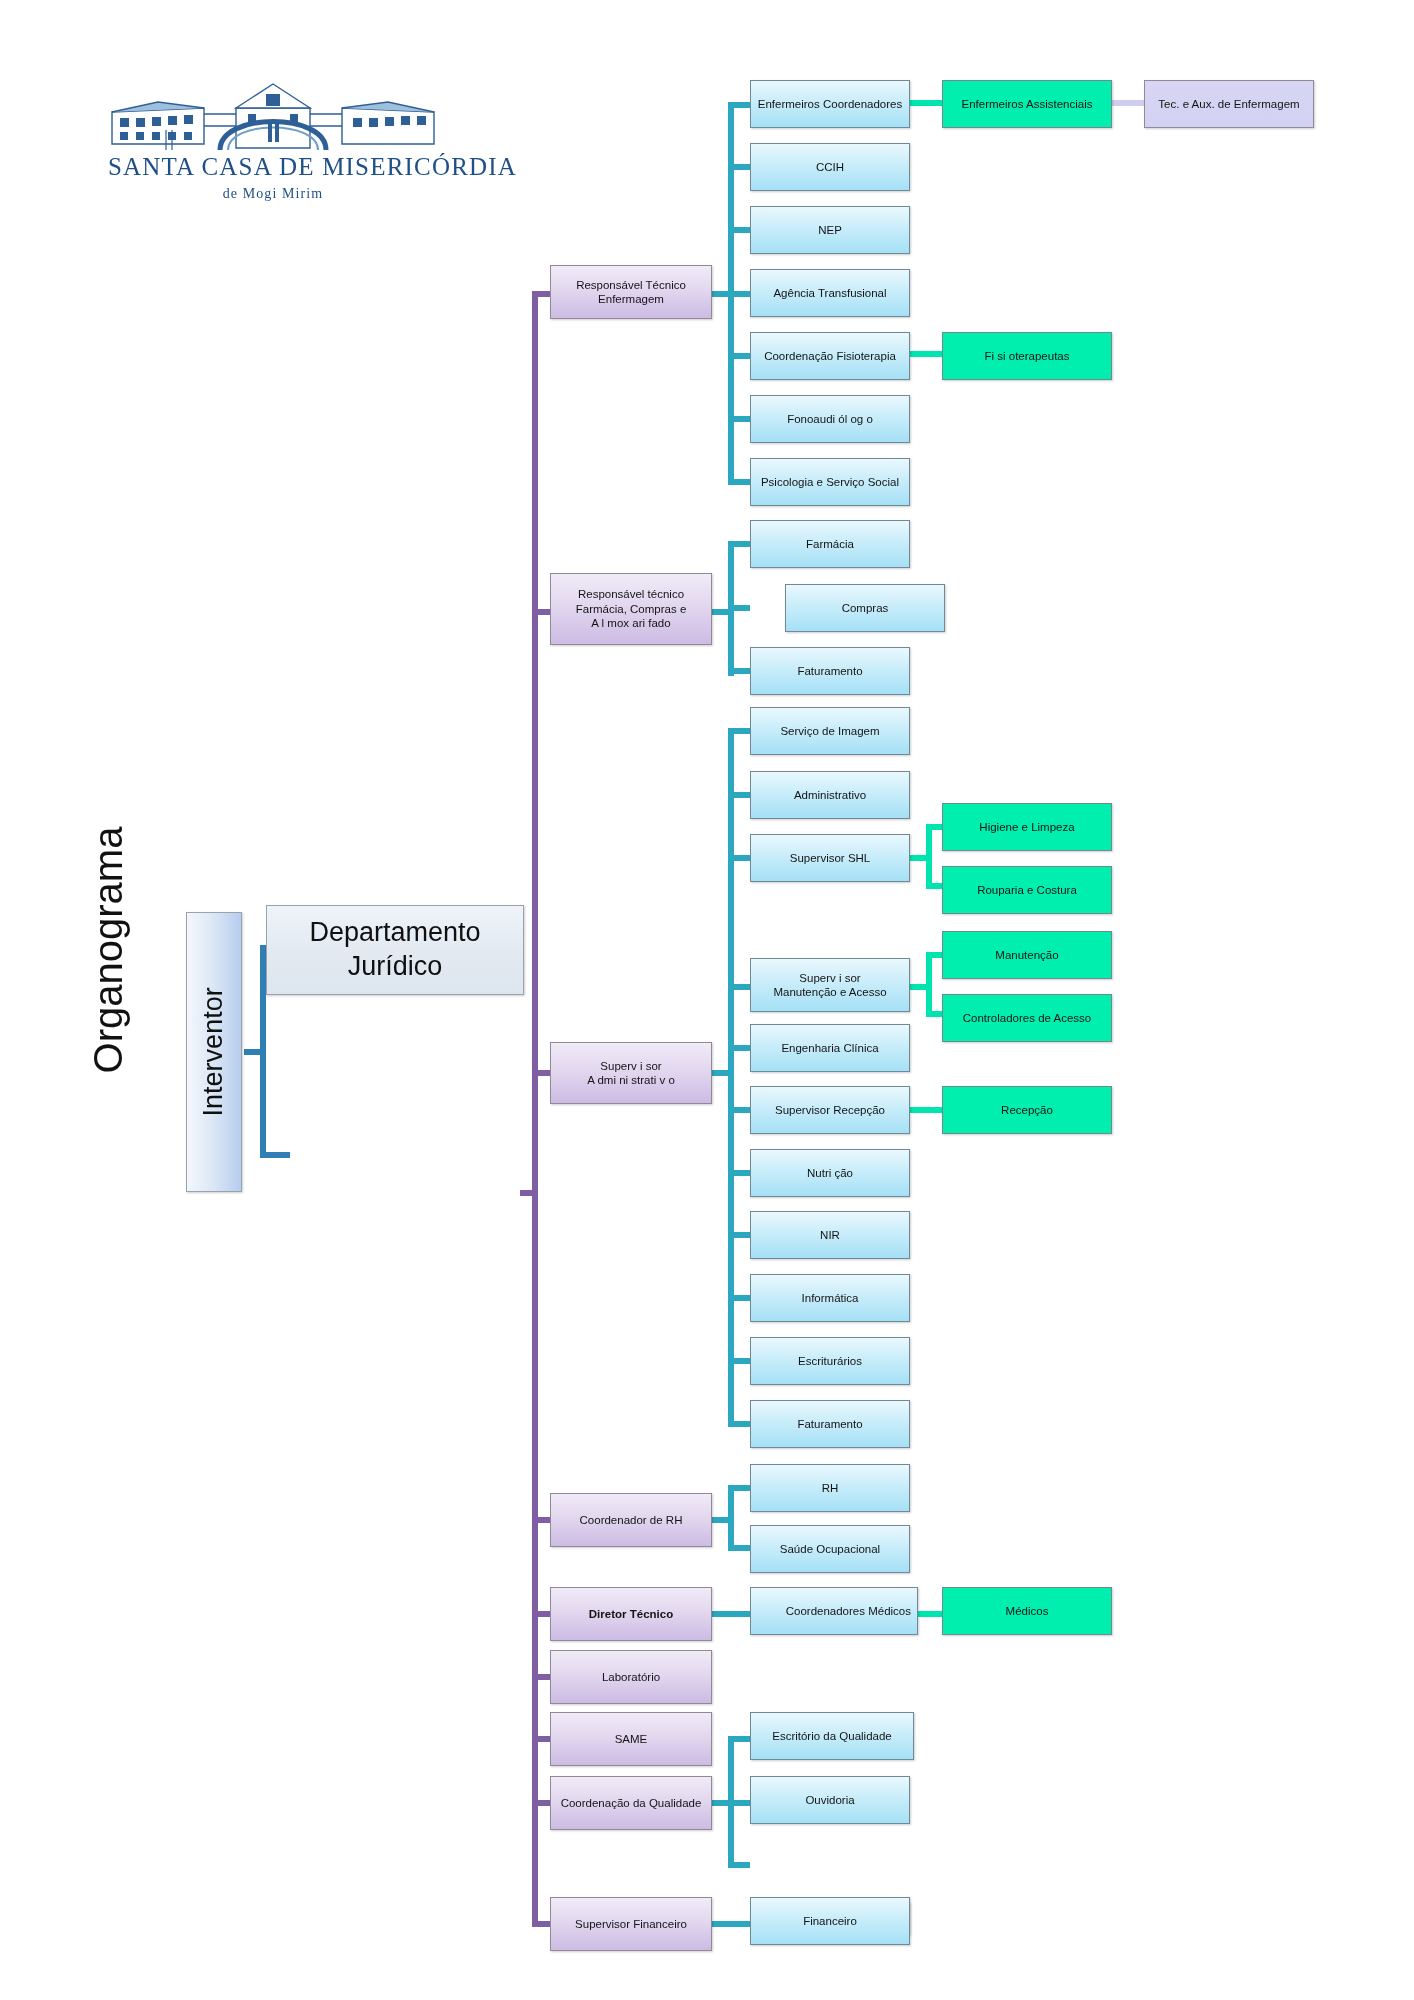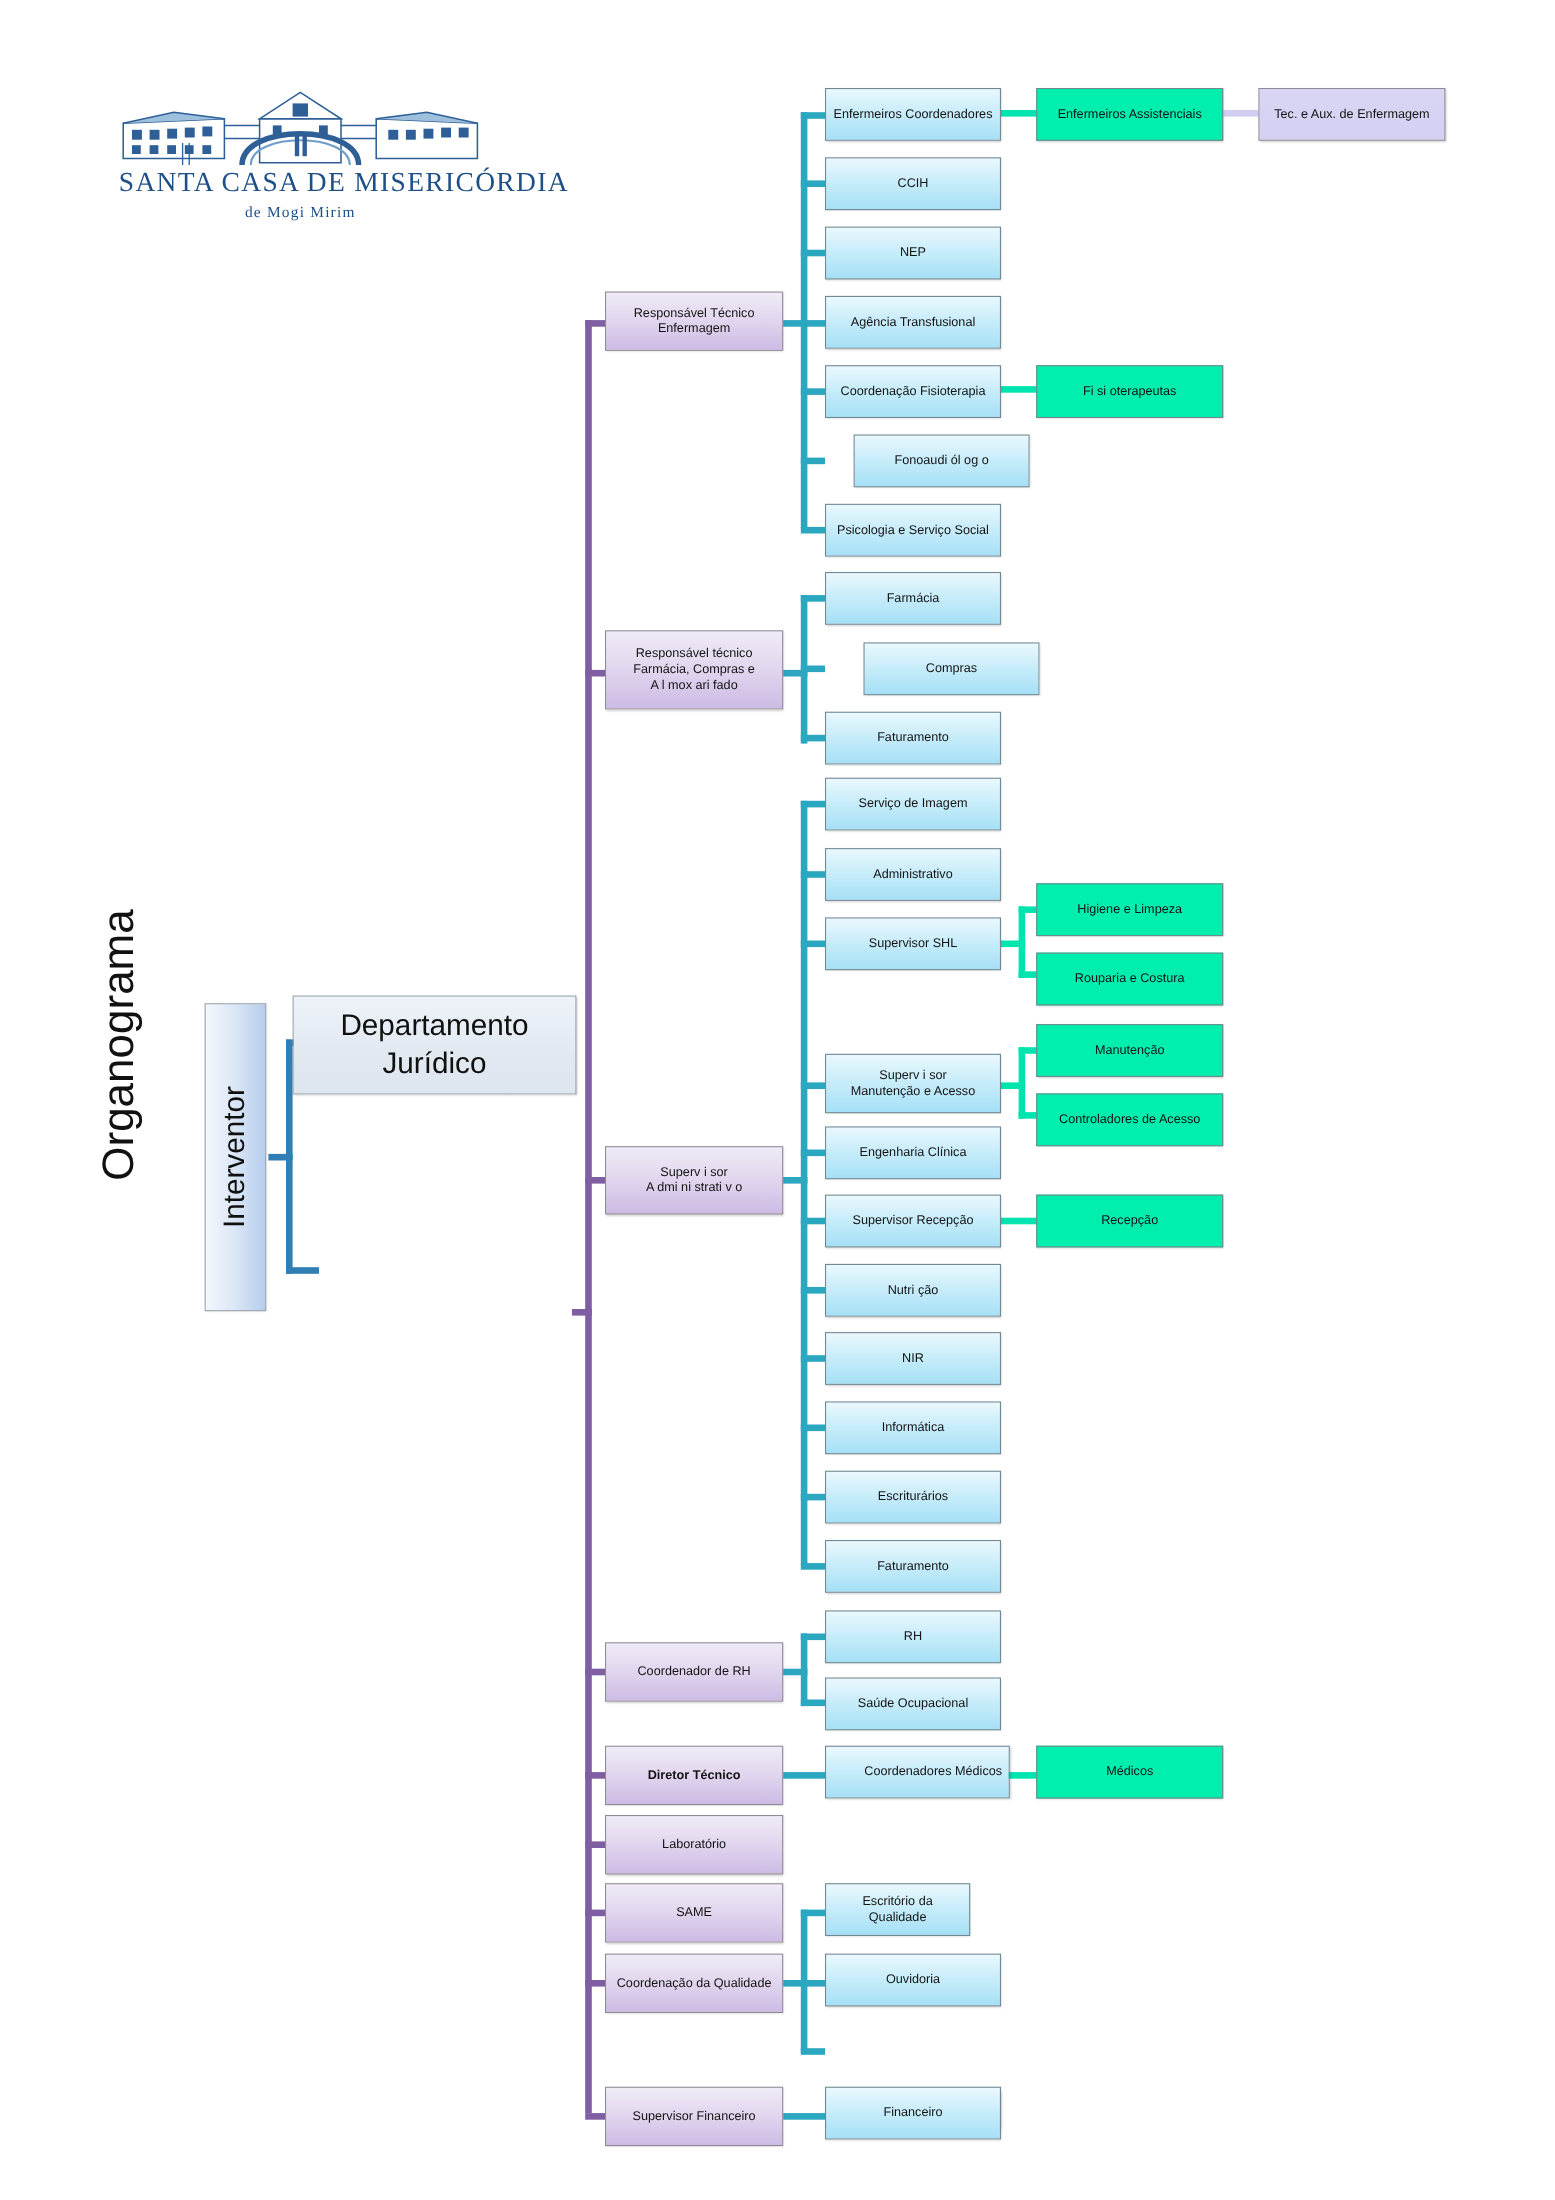--- a/index.html
+++ b/index.html
@@ -280,21 +280,21 @@
   </div>
   <div class="box b-blue" style="left:750px;top:206px;width:160px;height:48px;">
     <span>NEP</span>
   </div>
   <div class="box b-blue" style="left:750px;top:269px;width:160px;height:48px;">
     <span>Agência Transfusional</span>
   </div>
   <div class="box b-blue" style="left:750px;top:332px;width:160px;height:48px;">
     <span>Coordenação Fisioterapia</span>
   </div>
-  <div class="box b-blue" style="left:750px;top:395px;width:160px;height:48px;margin-left:26px;">
+  <div class="box b-blue" style="left:750px;top:395px;width:160px;height:48px;">
     <span>Fonoaudi ól og o</span>
   </div>
   <div class="box b-blue" style="left:750px;top:458px;width:160px;height:48px;">
     <span>Psicologia e Serviço Social</span>
   </div>
 
   <div class="box b-blue" style="left:750px;top:520px;width:160px;height:48px;">
     <span>Farmácia</span>
   </div>
   <div class="box b-blue" style="left:750px;top:584px;width:160px;height:48px;margin-left:35px;">
@@ -343,21 +343,21 @@
     <span>RH</span>
   </div>
   <div class="box b-blue" style="left:750px;top:1525px;width:160px;height:48px;">
     <span>Saúde Ocupacional</span>
   </div>
 
   <div class="box b-blue" style="left:750px;top:1587px;width:168px;height:48px;justify-content:flex-end;">
     <span>Coordenadores Médicos</span>
   </div>
 
-  <div class="box b-blue" style="left:750px;top:1712px;width:132px;height:48px;">
+  <div class="box b-blue" style="left:750px;top:1712px;width:164px;height:48px;">
     <span>Escritório da Qualidade</span>
   </div>
   <div class="box b-blue" style="left:750px;top:1776px;width:160px;height:48px;">
     <span>Ouvidoria</span>
   </div>
   <div class="box b-blue" style="left:750px;top:1902px;width:160px;height:33px;">
     <span>Auditoria</span>
   </div>
 
   <div class="box b-blue" style="left:750px;top:1897px;width:160px;height:48px;">

